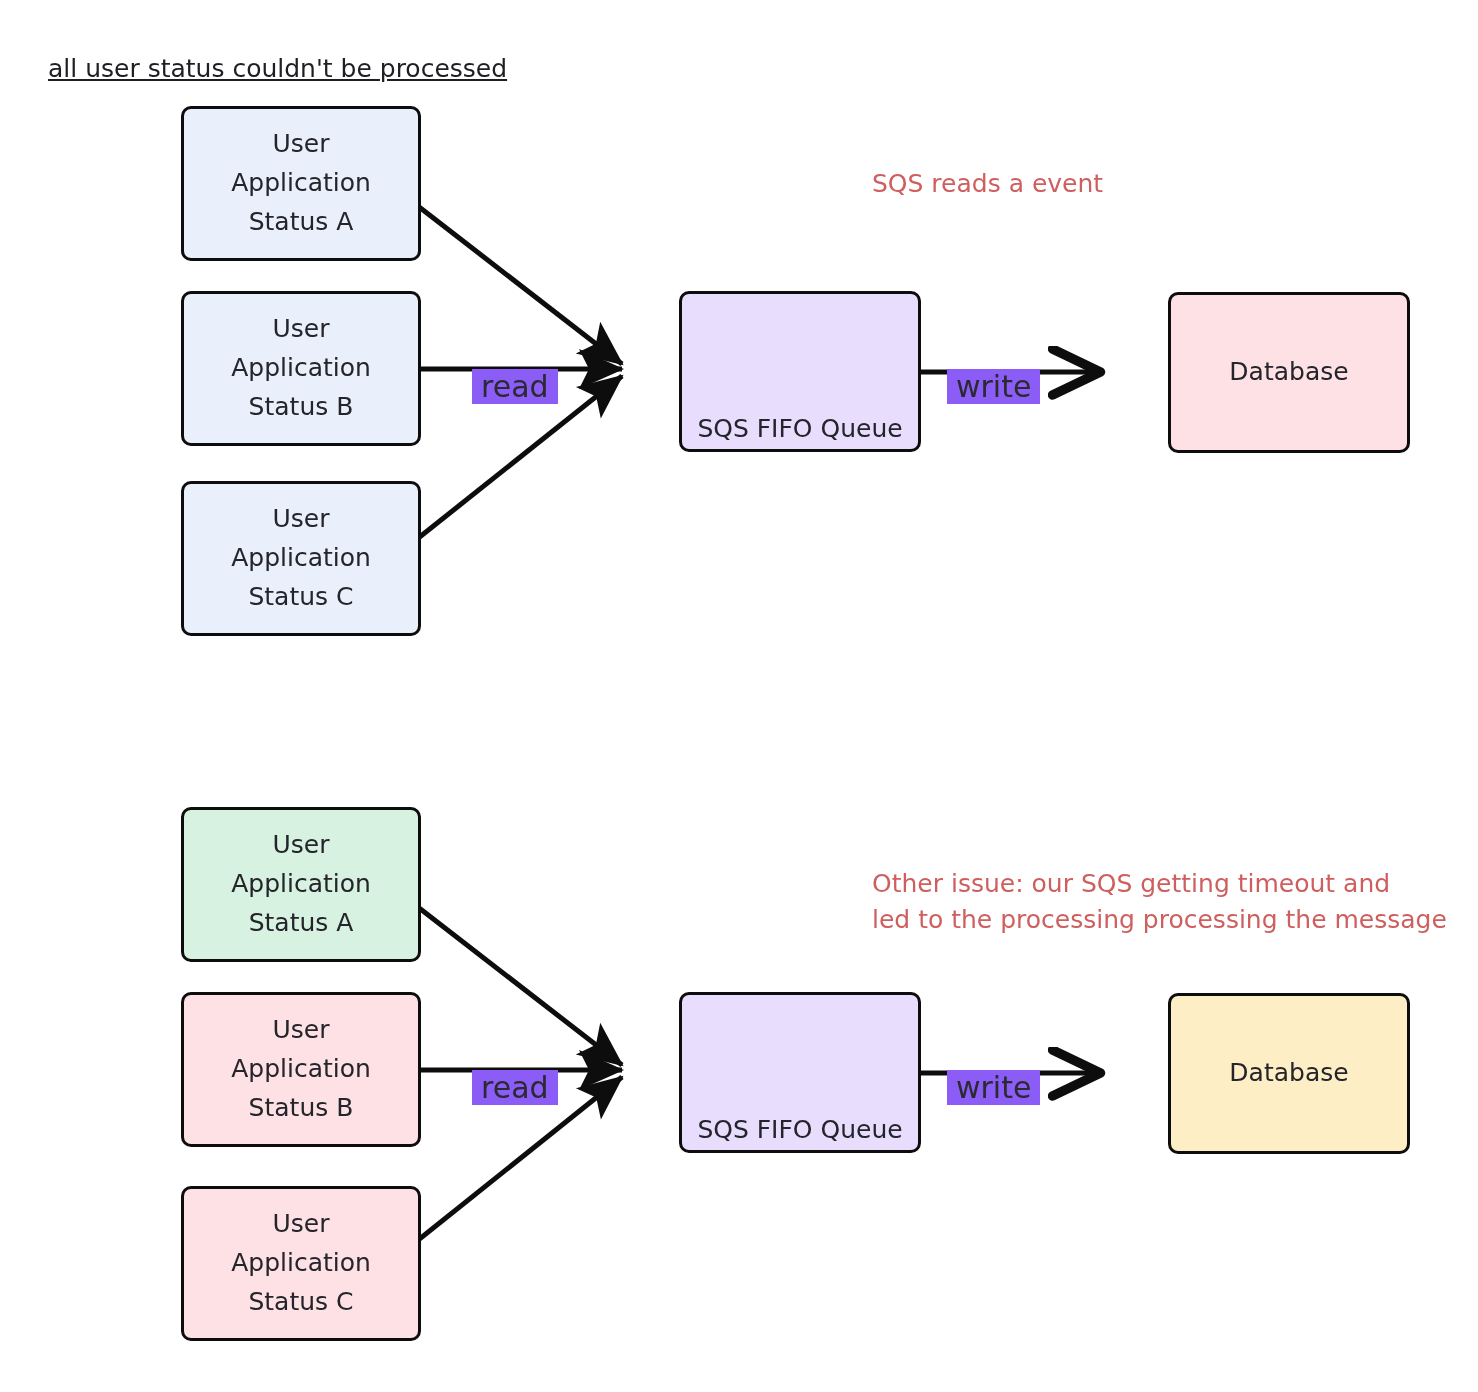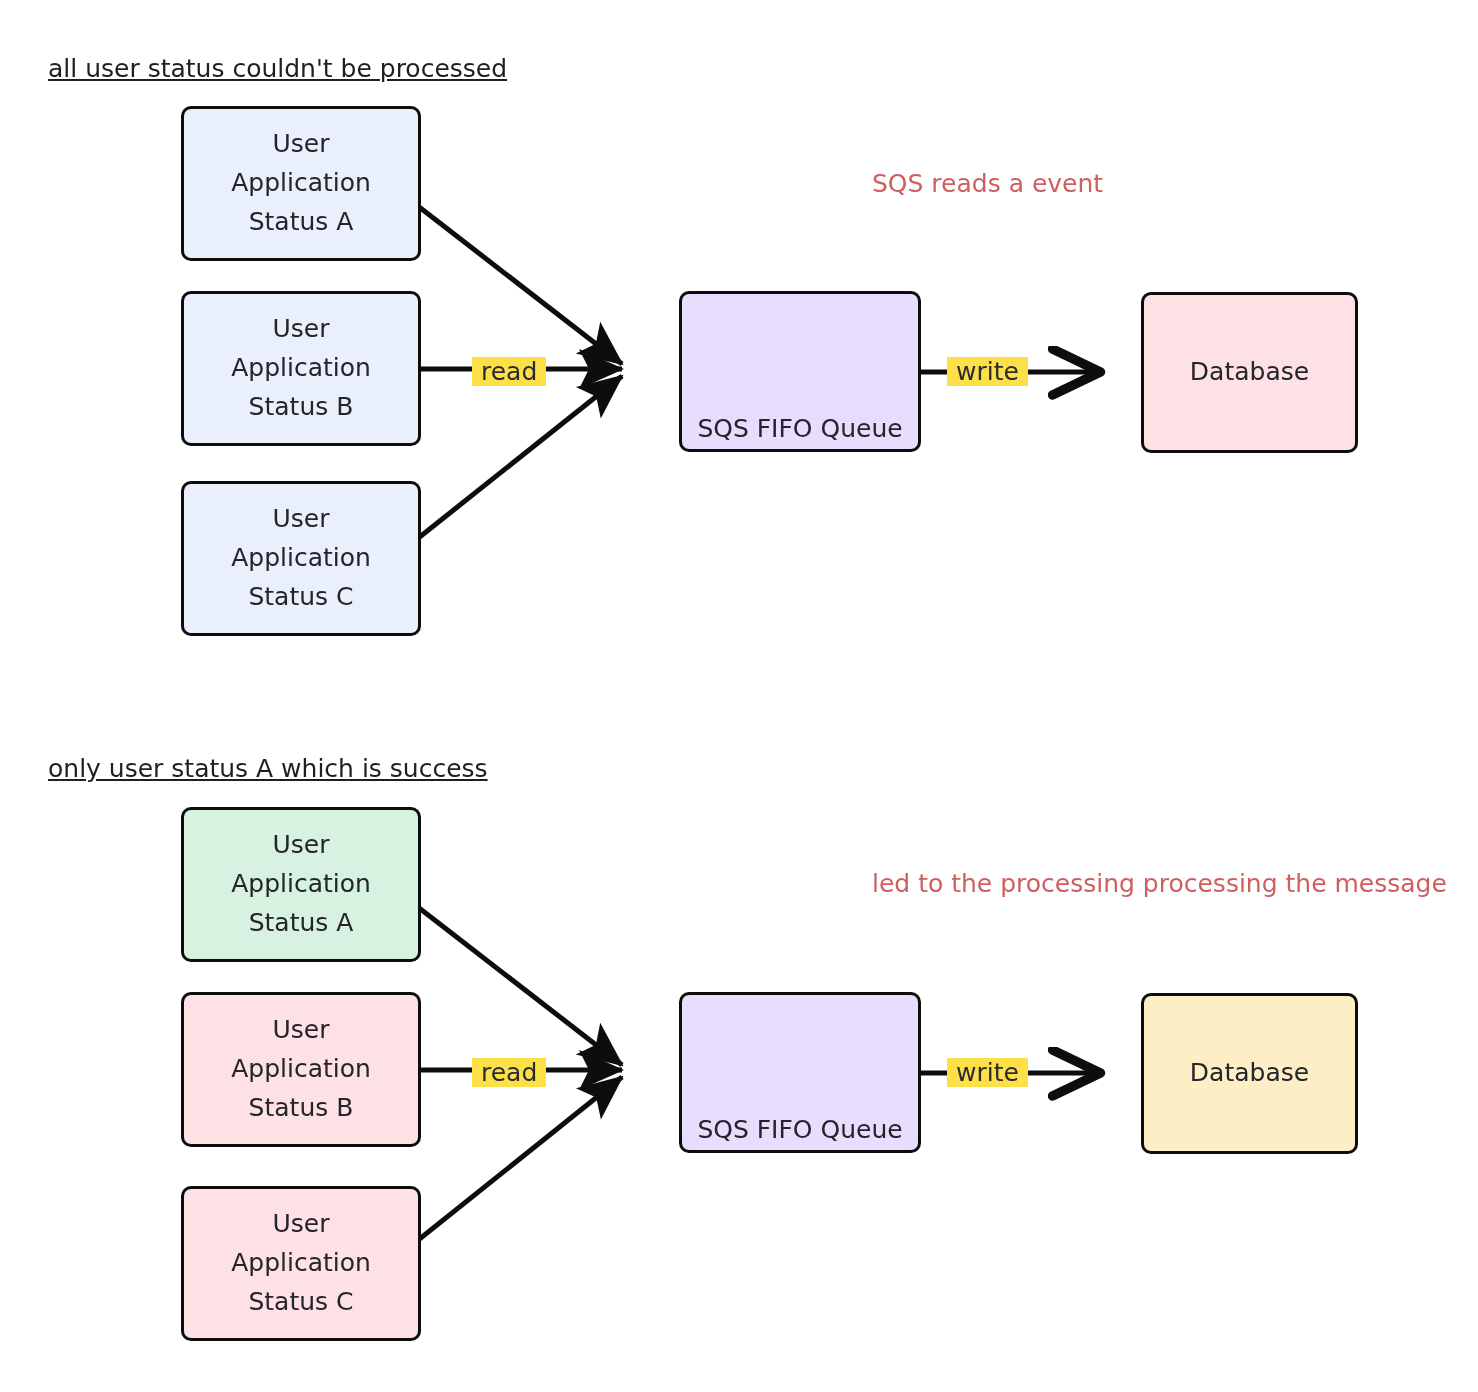--- a/index.html
+++ b/index.html
@@ -47,45 +47,46 @@
     line-height: 1.55;
     color: #24242b;
     text-align: center;
     z-index: 3;
     margin-left: 29px;
   }
   .node .line { display: block; }
 
   .node.app   { width: 240px; height: 155px; left: 152px; }
   .node.queue { width: 242px; height: 161px; left: 650px; justify-content: flex-end; }
-  .node.db    { width: 217px; height: 161px; left: 1112px; }
+  .node.db    { width: 242px; height: 161px; left: 1139px; }
 
   
   #node-top-a { top: 106px; }
   #node-top-b { top: 291px; }
   #node-top-c { top: 481px; }
   #node-top-queue { top: 291px; }
   #node-top-db    { top: 292px; }
 
   
   #node-bot-a { top: 807px; }
   #node-bot-b { top: 992px; }
   #node-bot-c { top: 1186px; }
   #node-bot-queue { top: 992px; }
   #node-bot-db    { top: 993px; }
 
   
   .edge-label {
     position: absolute;
-    font-size: 25px;
+    font-size: 30px;
     color: #2a2a30;
-    background: #fde047;
+    background: #8b5cf6;
     padding: 0 9px;
     z-index: 4;
     white-space: nowrap;
+    margin-top: 12px;
   }
   #label-read-top   { left: 472px; top: 357px; }
   #label-write-top  { left: 947px; top: 357px; }
   #label-read-bot   { left: 472px; top: 1058px; }
   #label-write-bot  { left: 947px; top: 1058px; }
 
   
   .annotation {
     position: absolute;
     font-size: 25px;
@@ -177,21 +178,20 @@
   </div>
 
   <div class="edge-label" id="label-read-top">read</div>
 
   <div class="edge-label" id="label-write-top">write</div>
 
   <div class="annotation" id="annotation-top" style="color:#cf5f5f;">
     <div>SQS reads a event</div>
   </div>
 
-  <div class="caption" id="caption-bottom">only user status A which is success</div>
 
   <div class="node app" id="node-bot-a" style="background:#d8f2e1;">
     <span class="line">User</span>
     <span class="line">Application</span>
     <span class="line">Status A</span>
   </div>
 
   <div class="node app" id="node-bot-b" style="background:#fde1e4;">
     <span class="line">User</span>
     <span class="line">Application</span>
@@ -210,16 +210,17 @@
 
   <div class="node db" id="node-bot-db" style="background:#fdeec6;">
     <span class="line">Database</span>
   </div>
 
   <div class="edge-label" id="label-read-bot">read</div>
 
   <div class="edge-label" id="label-write-bot">write</div>
 
   <div class="annotation" id="annotation-bot" style="color:#cf5f5f;">
+    <div>Other issue: our SQS getting timeout and</div>
     <div>led to the processing processing the message</div>
   </div>
 
 </div>
 
 </body></html>

